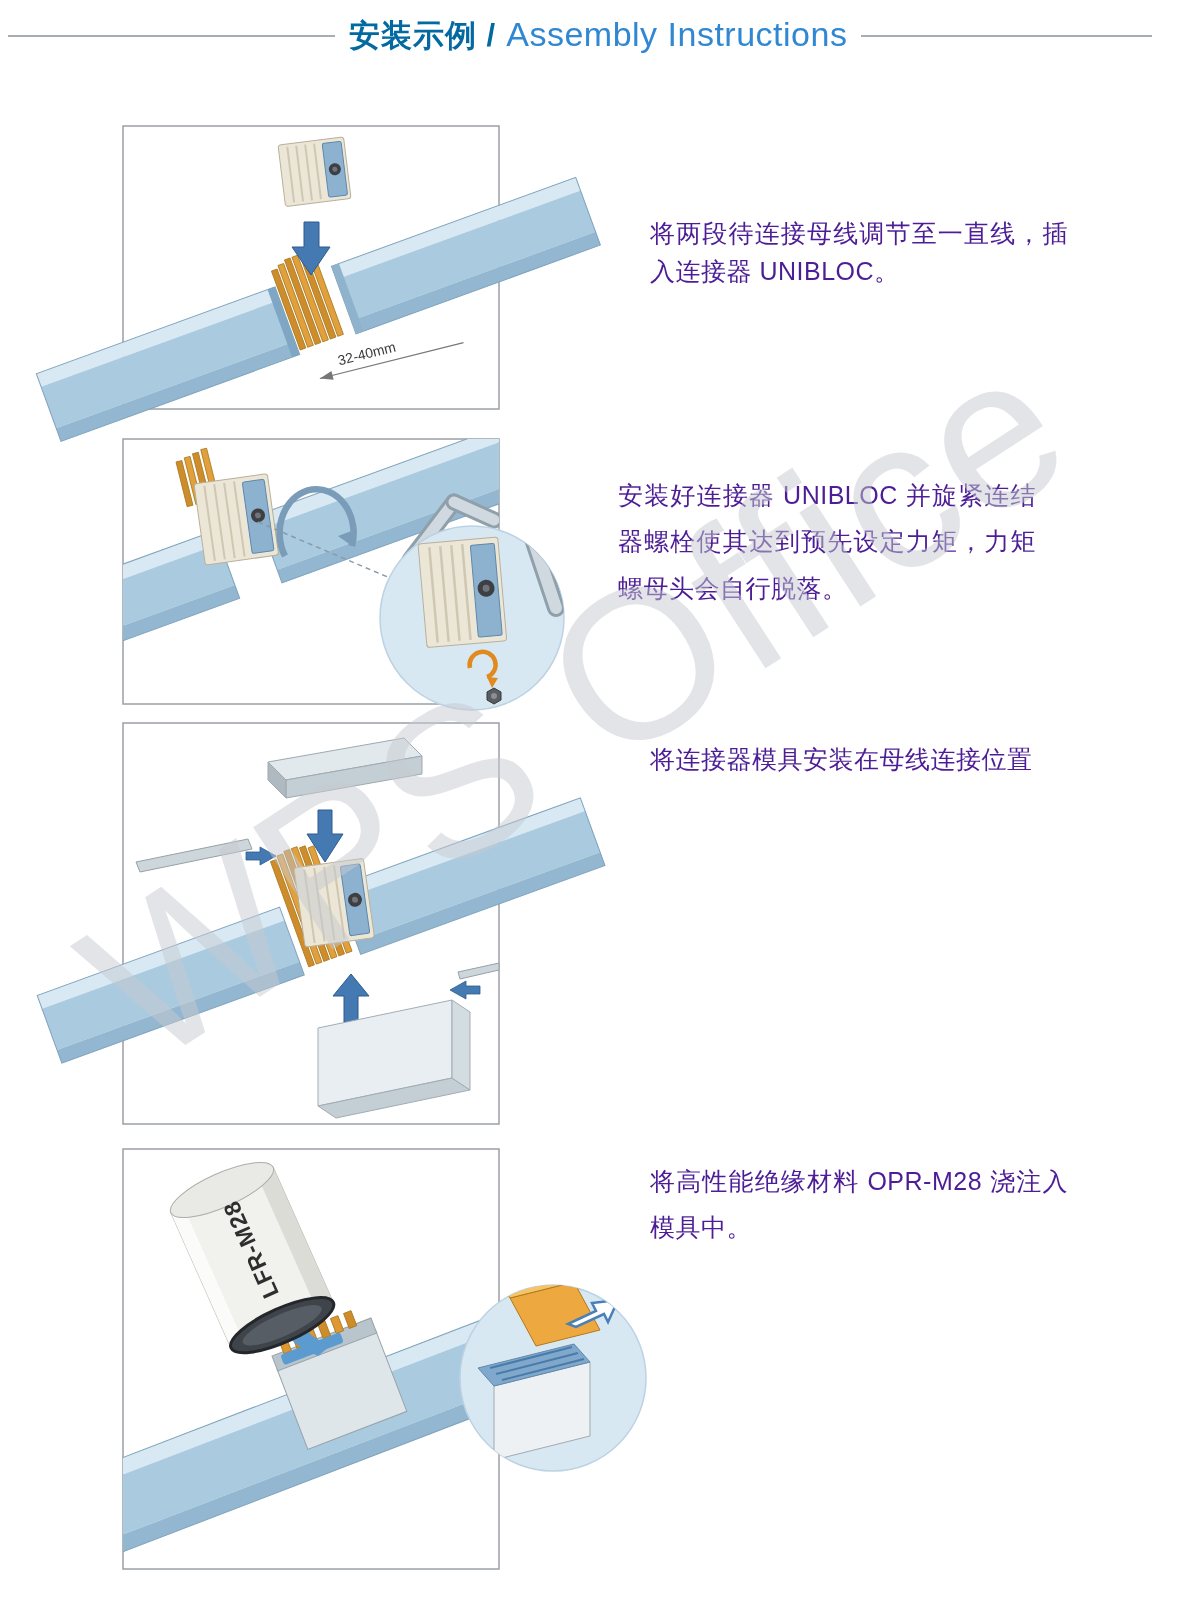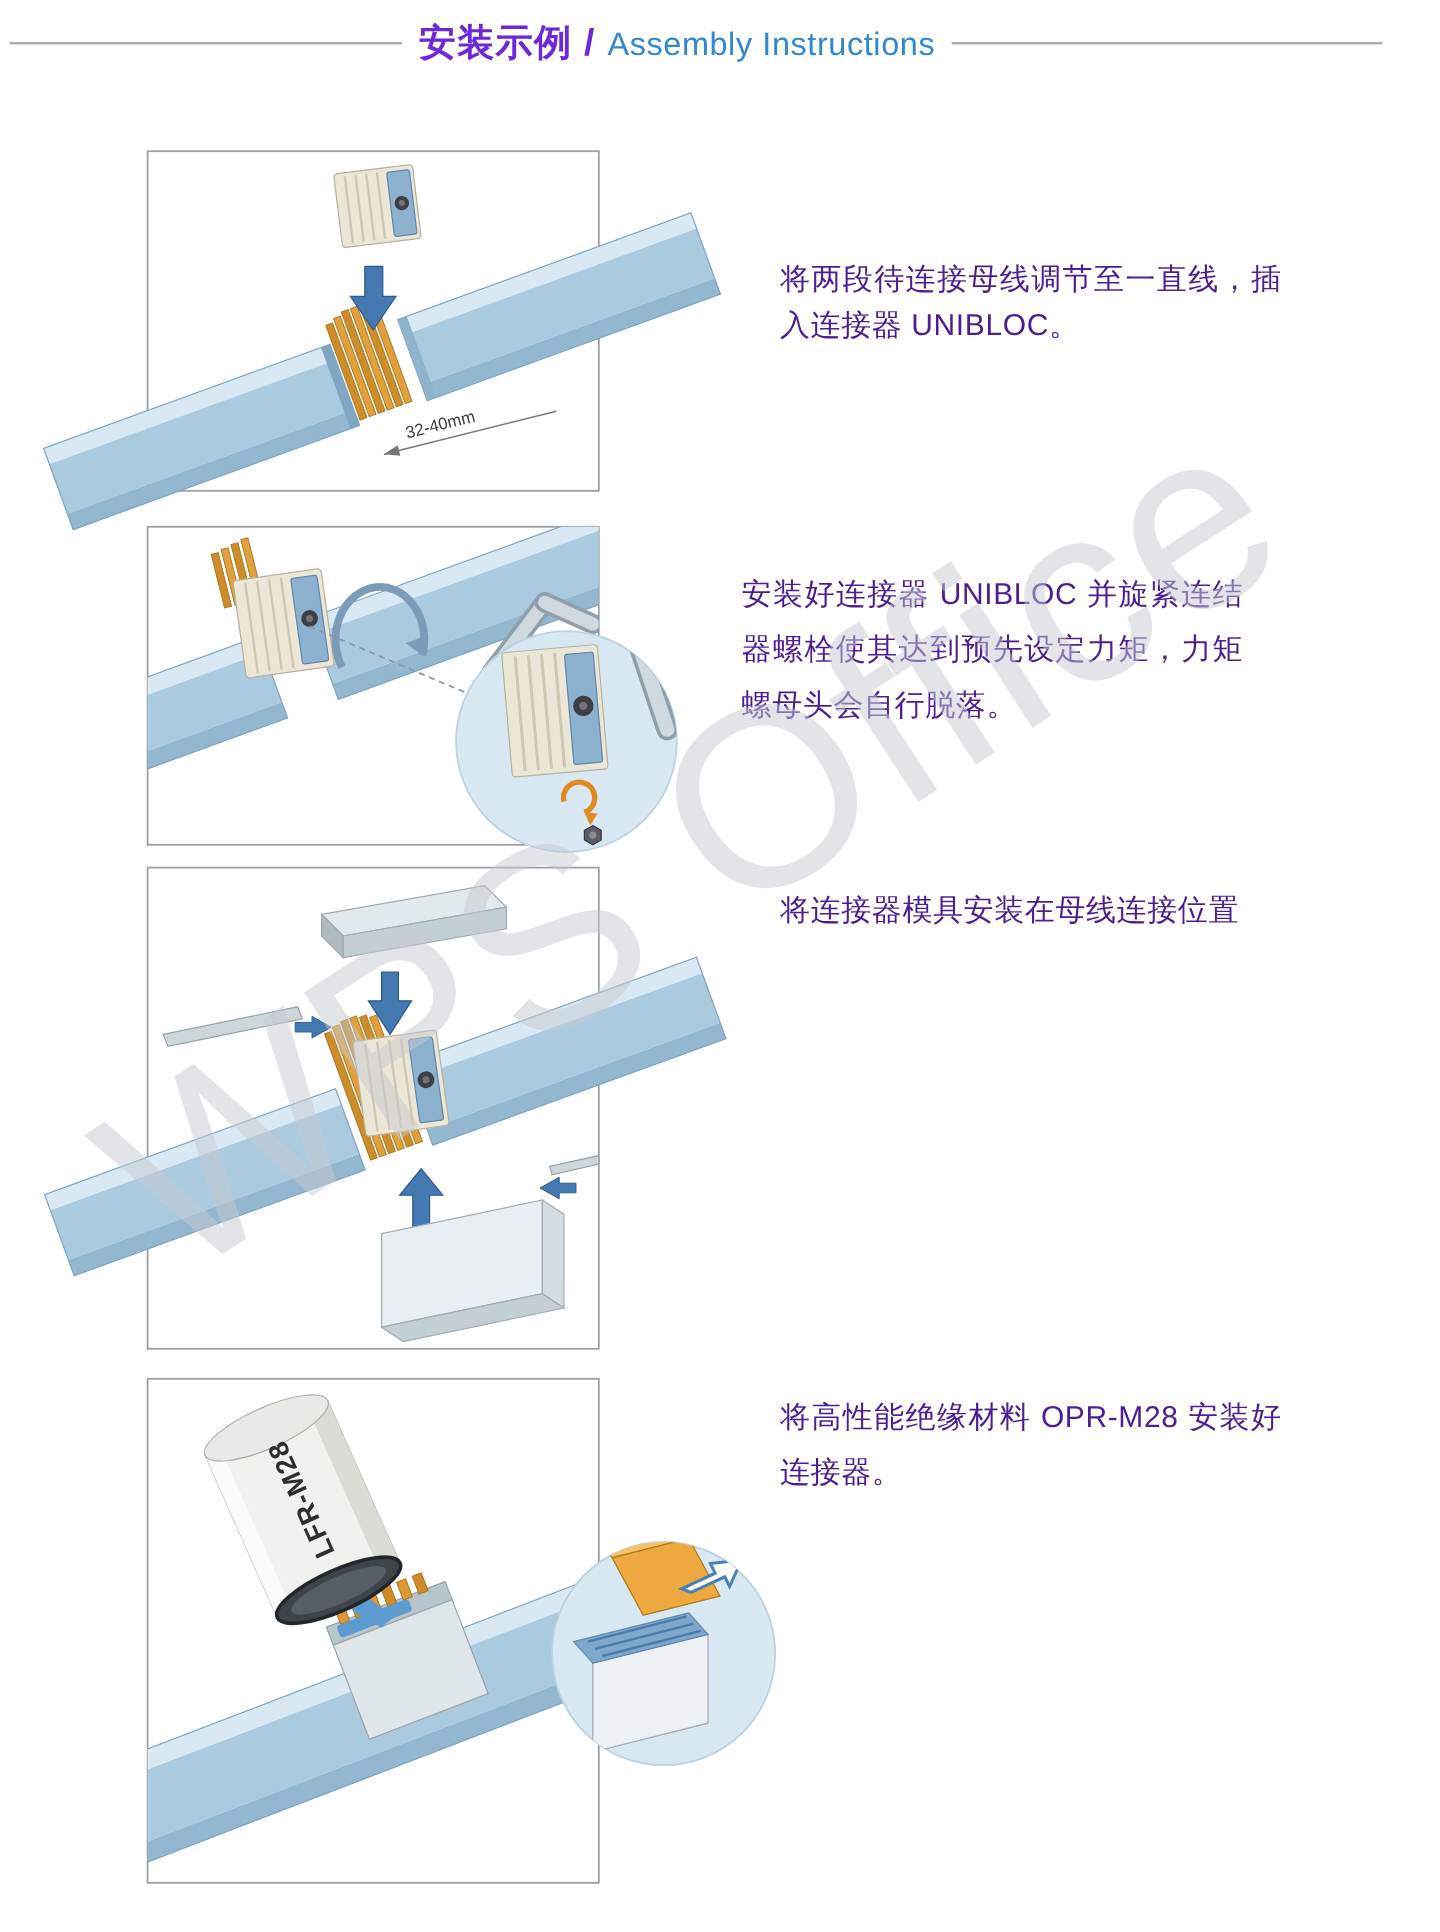--- a/index.html
+++ b/index.html
@@ -12,22 +12,22 @@
   }
   
   header{
     position:absolute;left:0;top:12px;width:1200px;height:48px;
     display:flex;align-items:center;
   }
   .hline{height:2px;background:#a8adb2;}
   .hline-left{margin-left:8px;flex:0 0 327px;}
   .hline-right{flex:1;margin-right:48px;}
   .title{flex:0 0 auto;margin:0 14px;white-space:nowrap;}
-  .title-zh{font-size:31px;font-weight:bold;color:#6d28d9;letter-spacing:1px;}
-  .title-en{font-size:27px;font-weight:500;color:#3087d2;margin-left:10px;letter-spacing:0.5px;}
+  .title-zh{font-size:31px;font-weight:bold;color:#0369a1;letter-spacing:1px;}
+  .title-en{font-size:34px;font-weight:500;color:#3087d2;margin-left:10px;letter-spacing:0.5px;}
   
   .watermark{
     position:absolute;left:575px;top:705px;
     transform:translate(-50%,-50%) rotate(-33deg);
     font-size:212px;color:#c7cad0;opacity:0.5;
     white-space:nowrap;pointer-events:none;z-index:5;letter-spacing:2px;
   }
   
   .fig{position:absolute;z-index:1;}
   .fig svg{display:block;overflow:visible;}
@@ -325,15 +325,15 @@
           </g>
           <path d="M446 176 L474 163 L470 155 L496 152 L486 174 L482 166 L454 179 Z" fill="#ffffff" stroke="#4a80b8" stroke-width="2.5"></path>
         </g>
       </g>
     </svg>
   </div>
 
   <p class="caption caption-1">将两段待连接母线调节至一直线，插入连接器 UNIBLOC。</p>
   <p class="caption caption-2">安装好连接器 UNIBLOC 并旋紧连结器螺栓使其达到预先设定力矩，力矩螺母头会自行脱落。</p>
   <p class="caption caption-3">将连接器模具安装在母线连接位置</p>
-  <p class="caption caption-4">将高性能绝缘材料 OPR-M28 安装好连接器。</p>
+  <p class="caption caption-4">将高性能绝缘材料 OPR-M28 浇注入模具中。</p>
 
 </div>
 
 </body></html>

